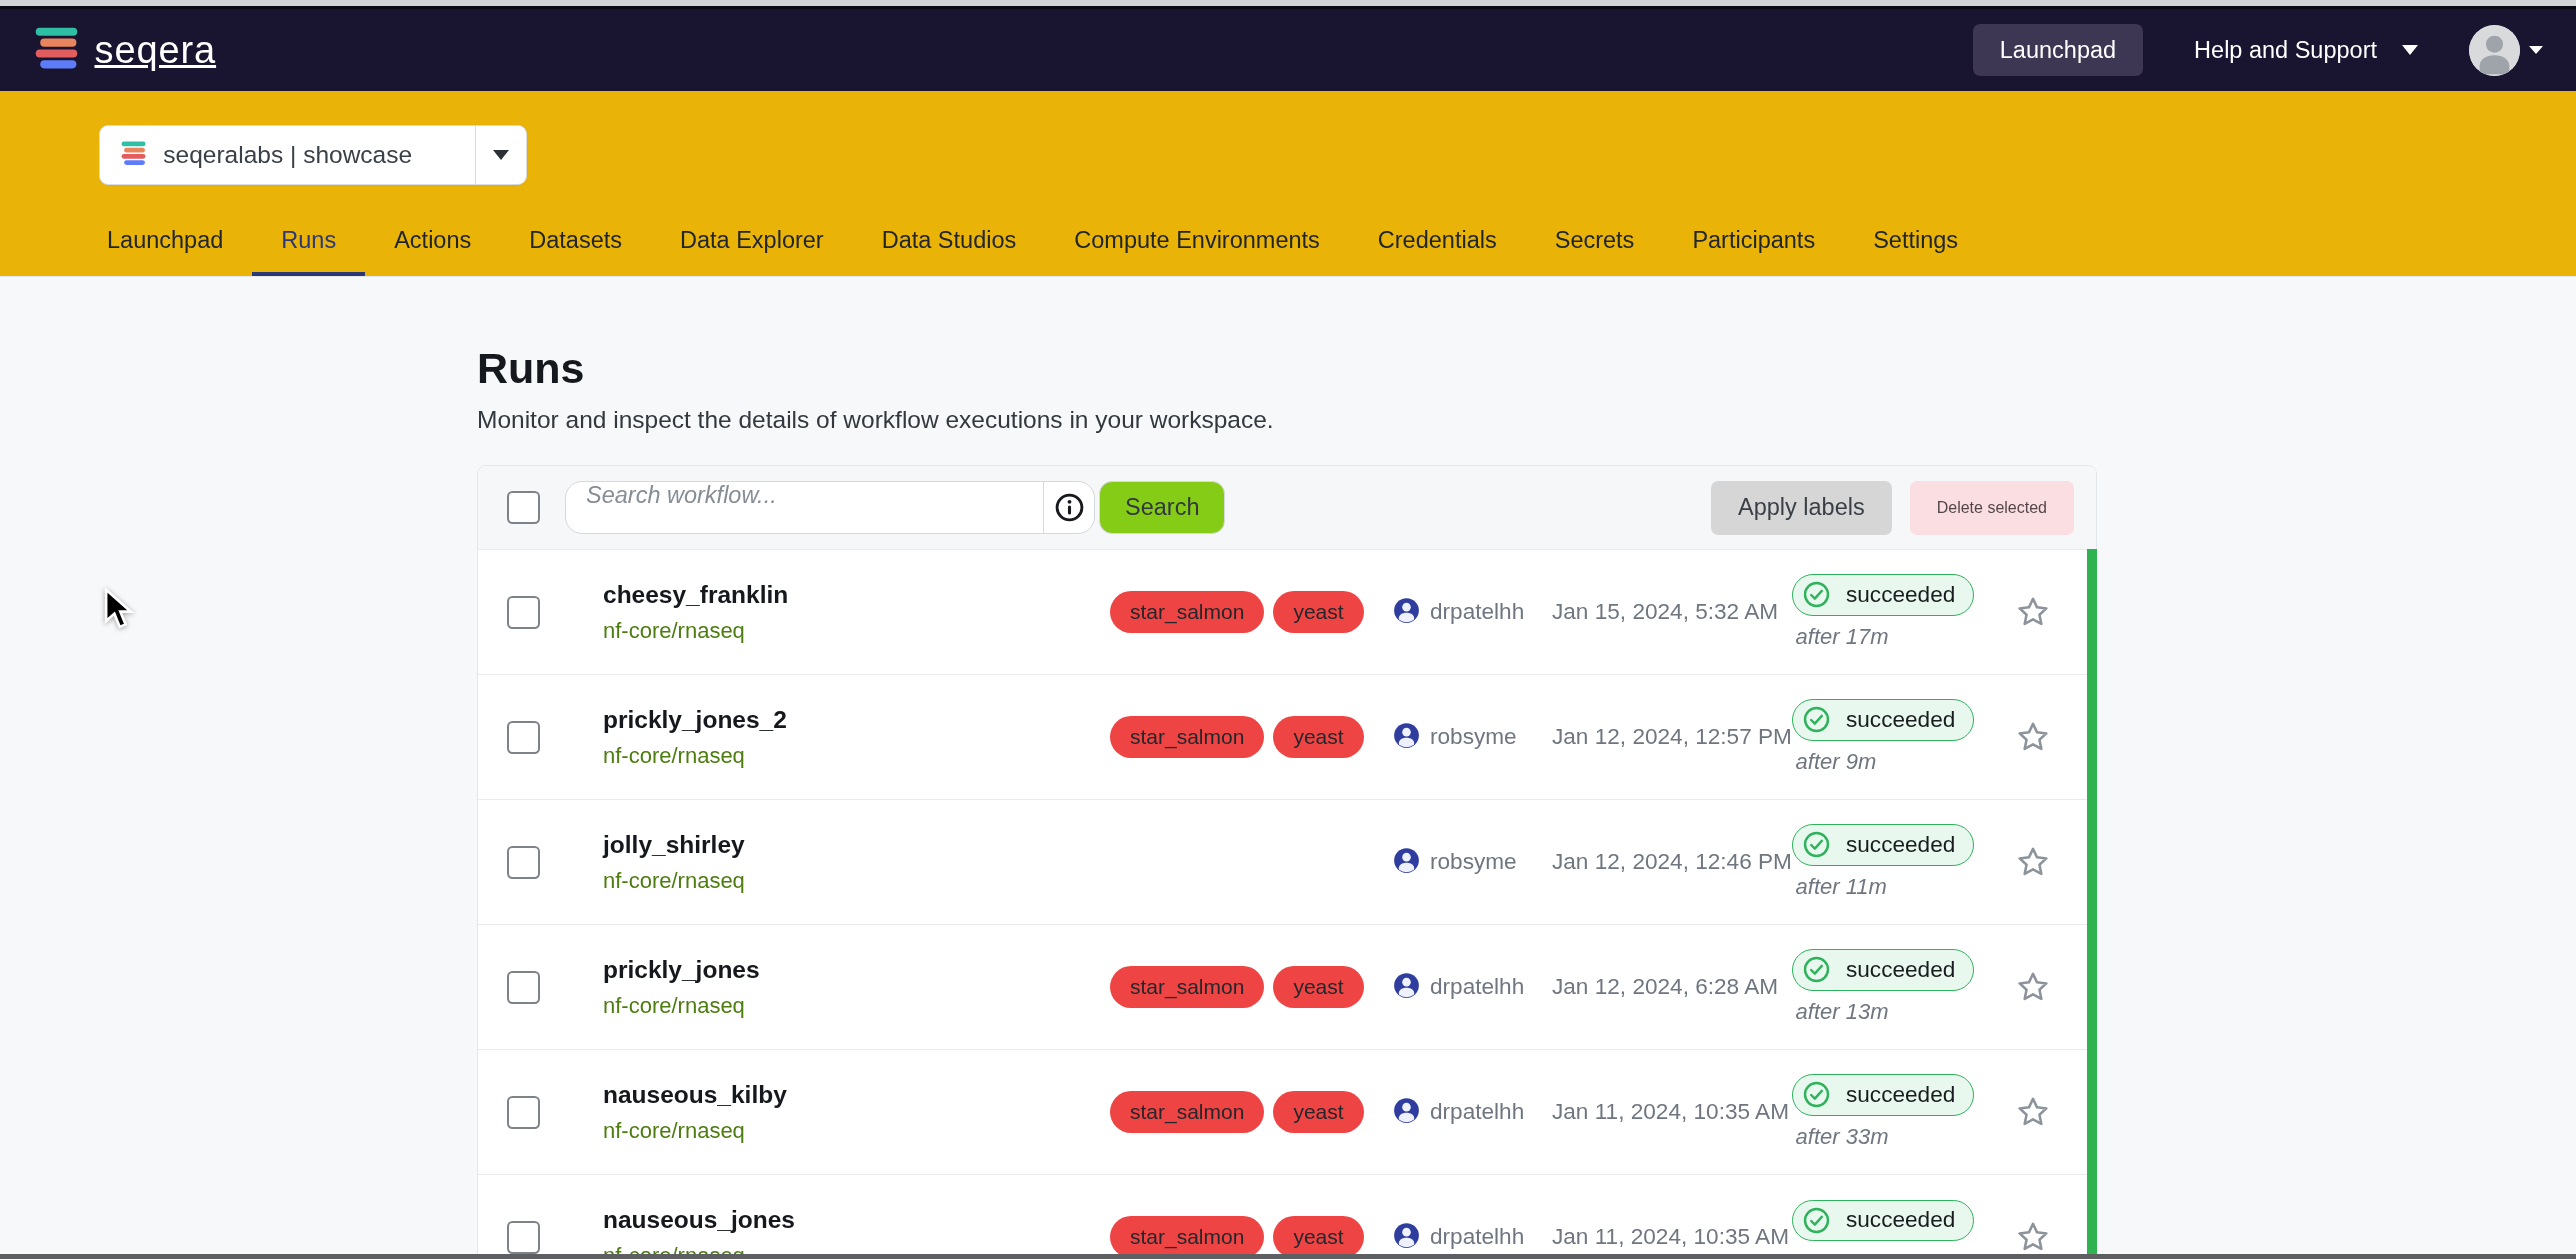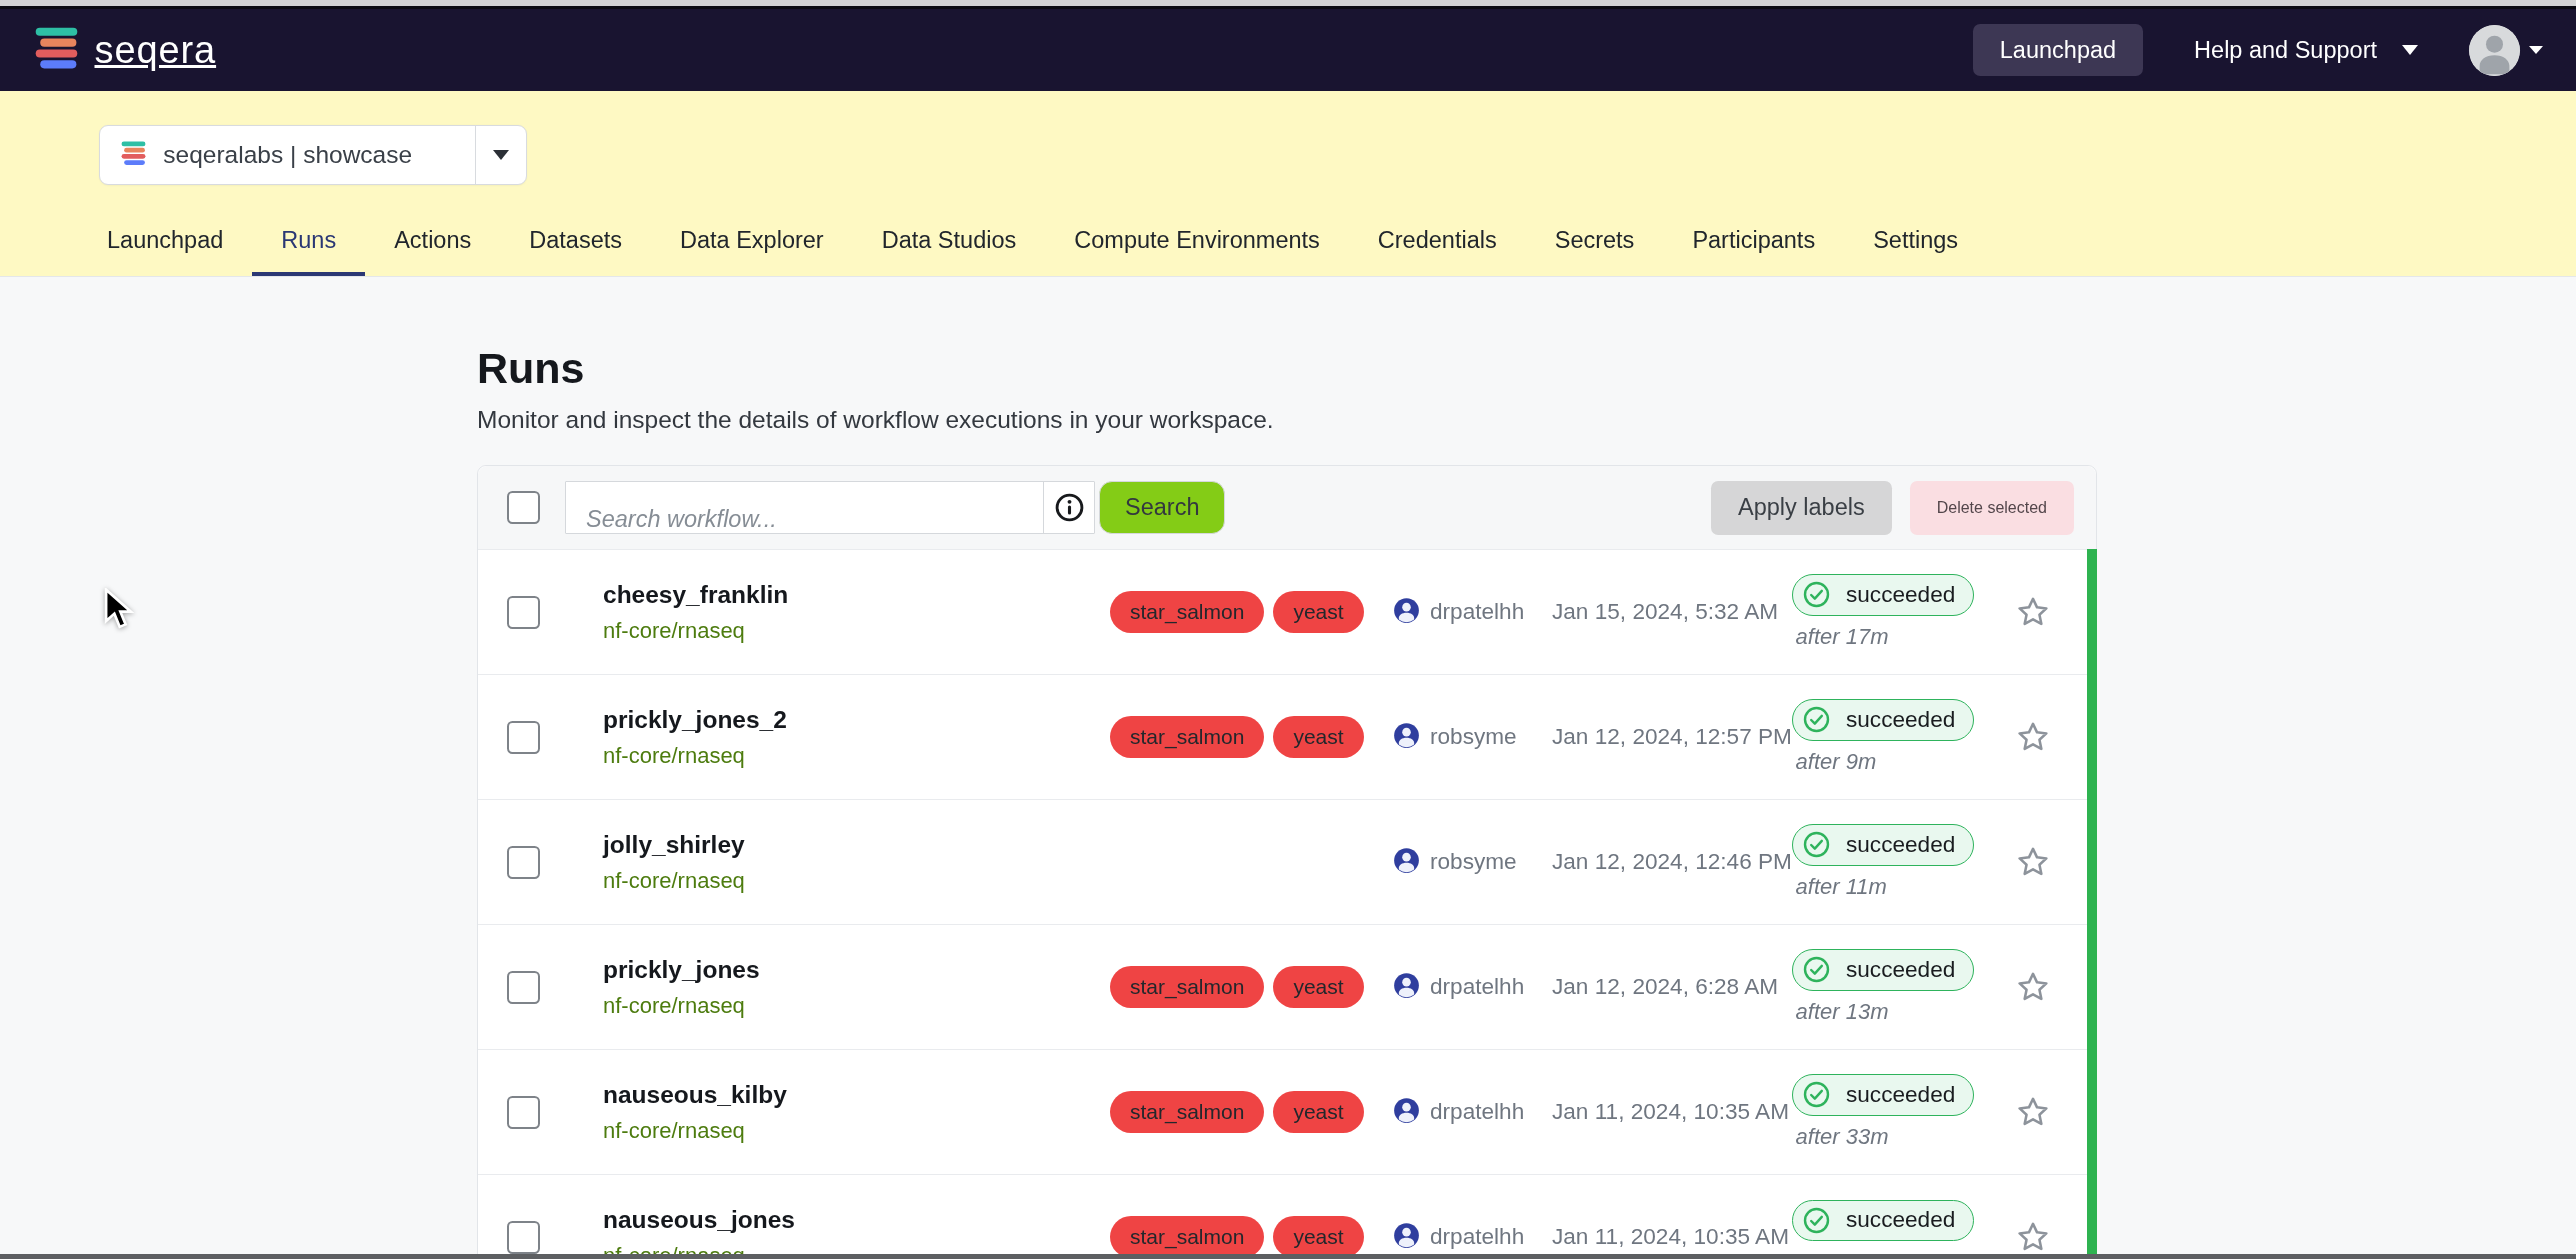--- a/index.html
+++ b/index.html
@@ -25,21 +25,21 @@
     background:#3d3754; border:none; color:#fff; font-size:23.5px;
     padding:12.7px 27px; border-radius:7.2px; font-family:inherit; cursor:pointer;
   }
   .help { display:flex; align-items:center; gap:25px; font-size:23.5px; color:#fff; cursor:pointer; }
   .caret { width:0; height:0; border-left:8.2px solid transparent; border-right:8.2px solid transparent; border-top:10px solid #fff; }
   .avatar-wrap { display:flex; align-items:center; gap:9px; cursor:pointer; }
   .avatar { width:51px; height:51px; border-radius:50%; background:#d8dadc; overflow:hidden; }
   .caret.small { border-left-width:7.2px; border-right-width:7.2px; border-top-width:8.2px; }
 
   
-  .upper { background:#fef9c3; padding-top:34px; }
+  .upper { background:#eab308; padding-top:34px; }
   .ws-selector {
     margin-left:99px; width:428px; height:60px; background:#fff;
     border:0.9px solid #d8dbdf; border-radius:9px; display:flex; align-items:center;
     box-shadow:0 0.9px 1.8px rgba(0,0,0,0.04); cursor:pointer;
   }
   .ws-selector .ws-main { flex:1; display:flex; align-items:center; gap:16.3px; padding:0 20px; }
   .ws-label { font-size:24.5px; color:#3a4048; }
   .ws-caret-box { width:51px; height:100%; border-left:0.9px solid #d8dbdf; display:flex; align-items:center; justify-content:center; }
   .ws-caret { width:0; height:0; border-left:8.2px solid transparent; border-right:8.2px solid transparent; border-top:10px solid #2b3036; }
 
@@ -66,21 +66,21 @@
   .toolbar {
     height:83px; background:#f6f7f8; border-radius:9px 9px 0 0;
     display:flex; align-items:center; padding:0 22px 0 29px;
   }
   .checkbox {
     width:33px; height:33px; border:2.7px solid #7e8389; border-radius:5.4px; background:#fff;
     flex:none; cursor:pointer;
   }
   .search-wrap {
     margin-left:25px; width:530px; height:53px; background:#fff; border:0.9px solid #d5d8dc;
-    border-radius:1px; display:flex; align-items:flex-end; overflow:hidden;gap:28px;
+    border-radius:17px; display:flex; align-items:flex-start; overflow:hidden;gap:28px;
   }
   .search-input { flex:1; border:none; outline:none; font-size:23.5px; padding:0 20px; font-family:inherit; color:#2a2f35; min-width:0; background:transparent; }
   .search-input::placeholder { font-style:italic; color:#868d95; }
   .info-box { width:51px; height:100%; border-left:0.9px solid #d5d8dc; display:flex; align-items:center; justify-content:center; cursor:pointer; }
   .search-btn {
     margin-left:4px; height:53px; padding:0 25px; background:#84cc16; border:0.9px solid #d5d8dc;
     border-radius:13px; font-size:23.5px; color:#33383f; font-family:inherit; cursor:pointer;
   }
   .toolbar-spacer { flex:1; }
   .apply-btn {

